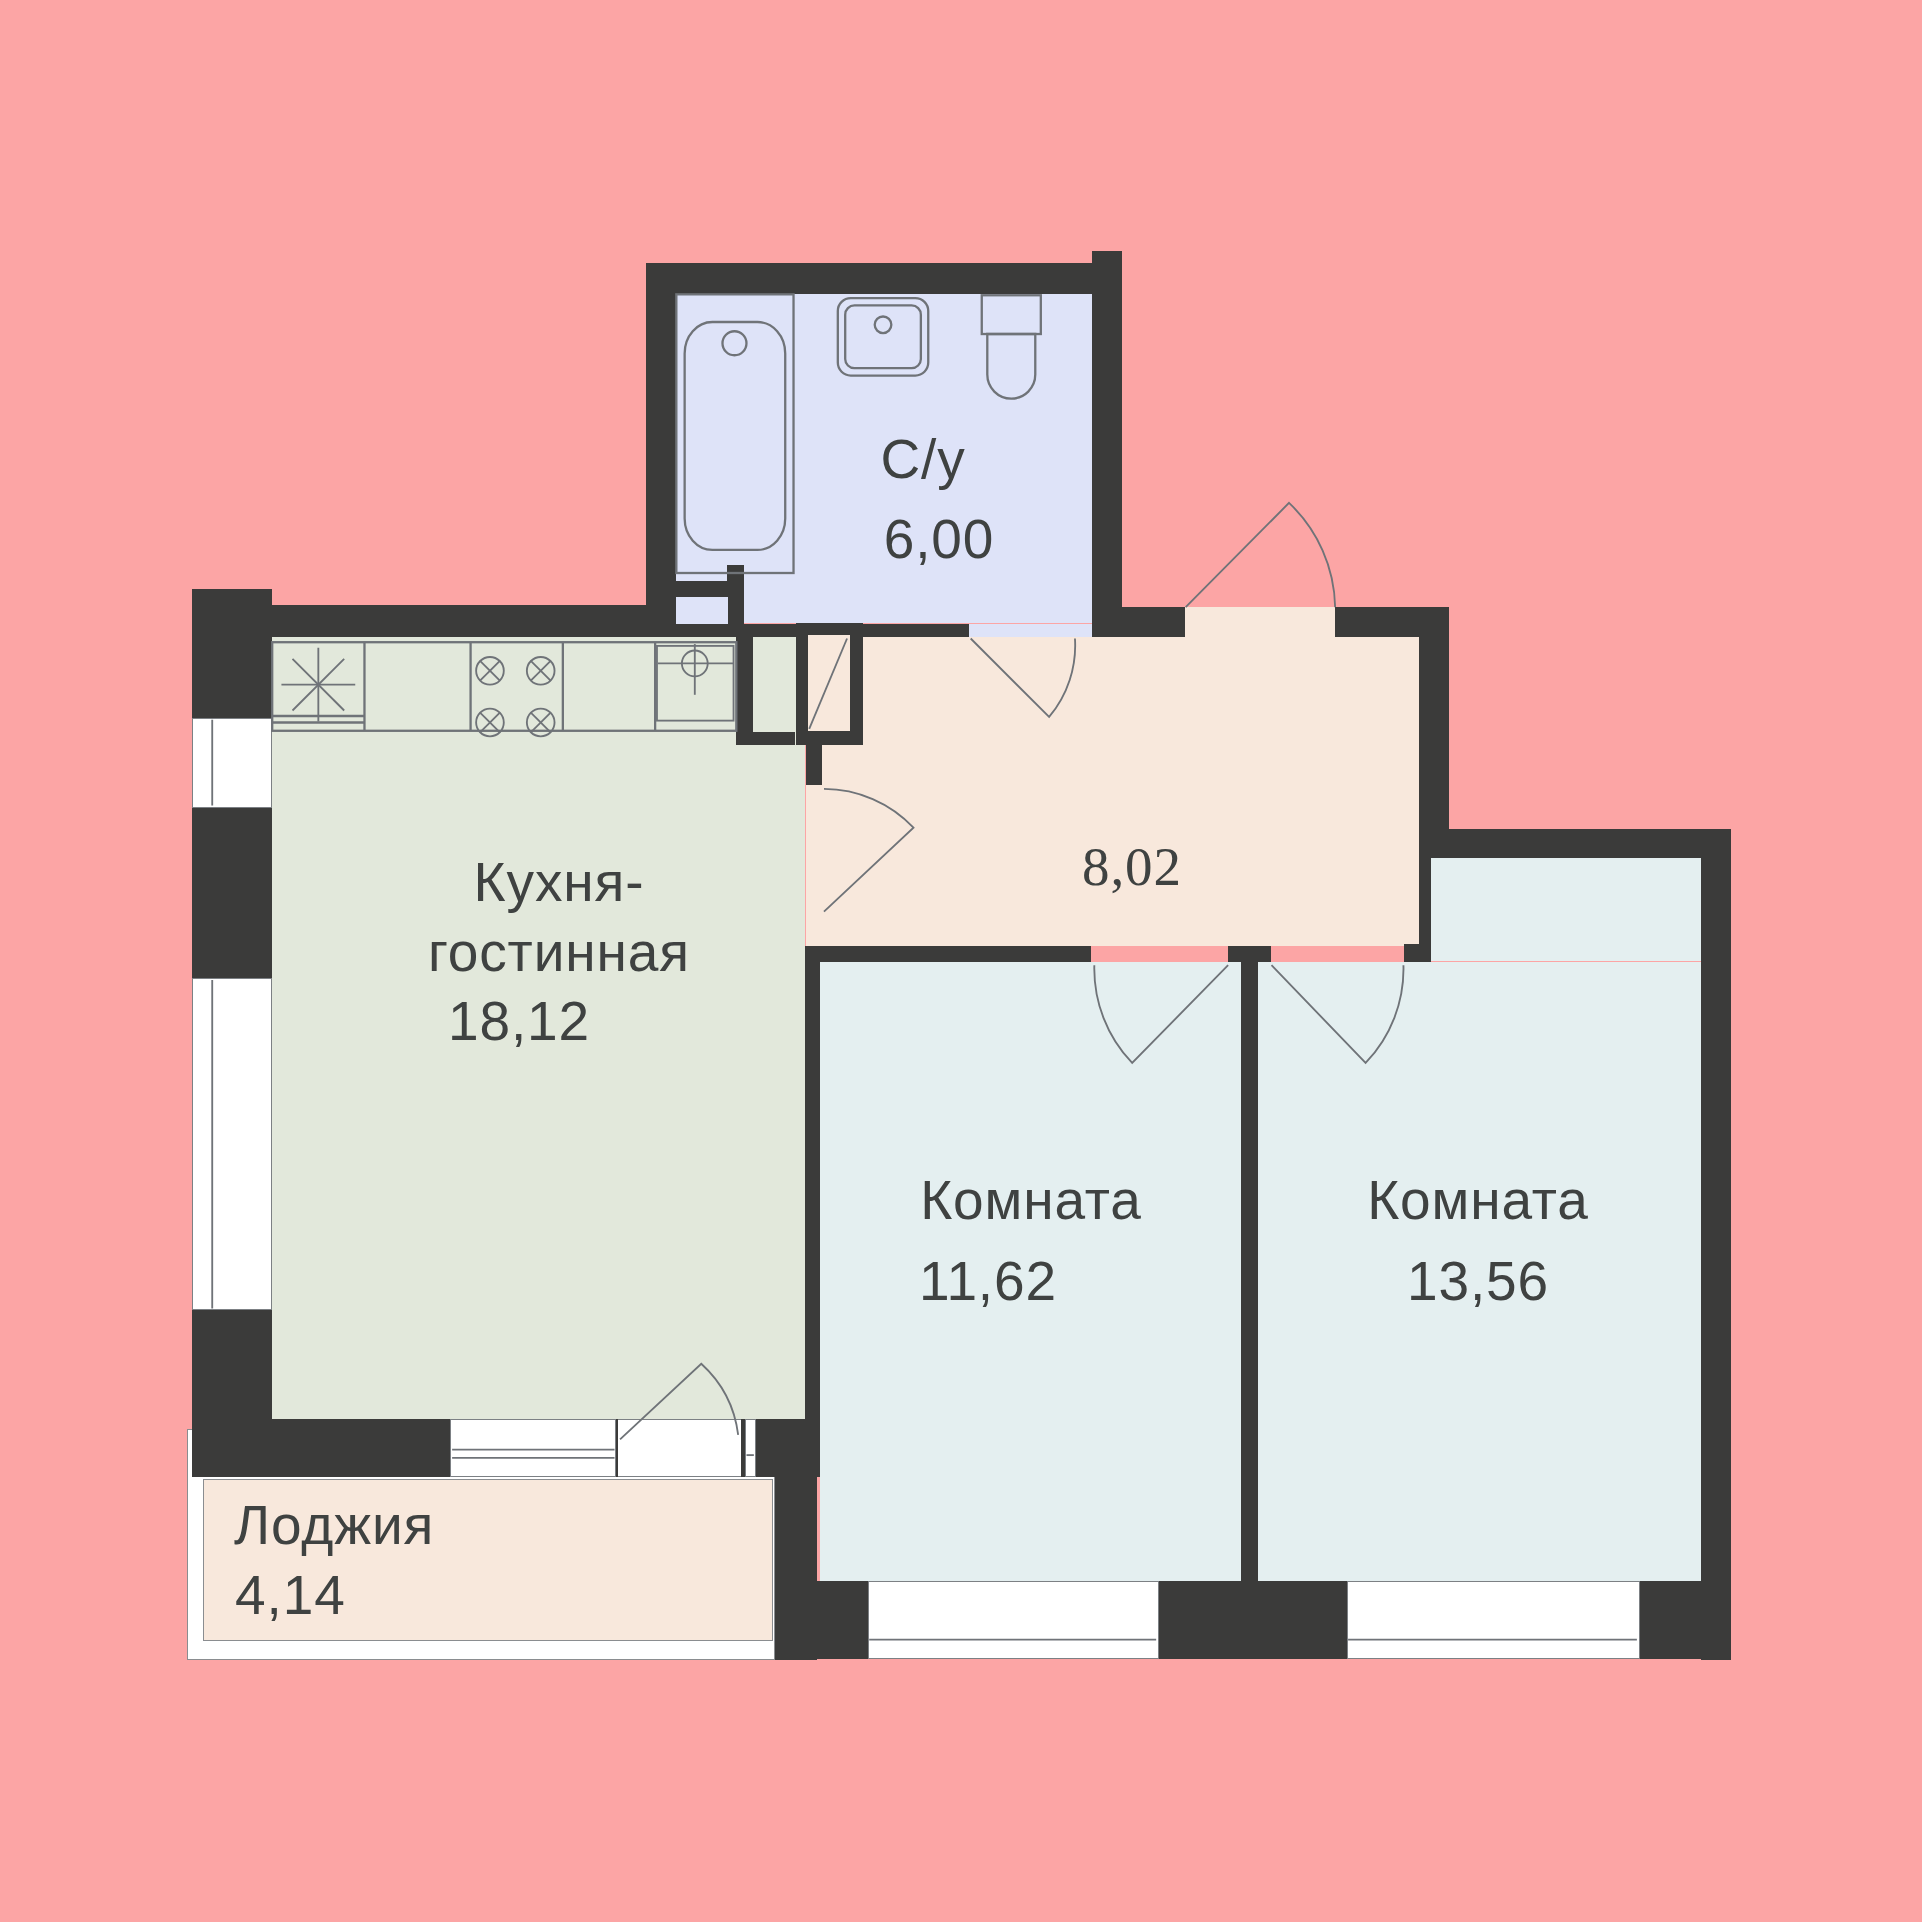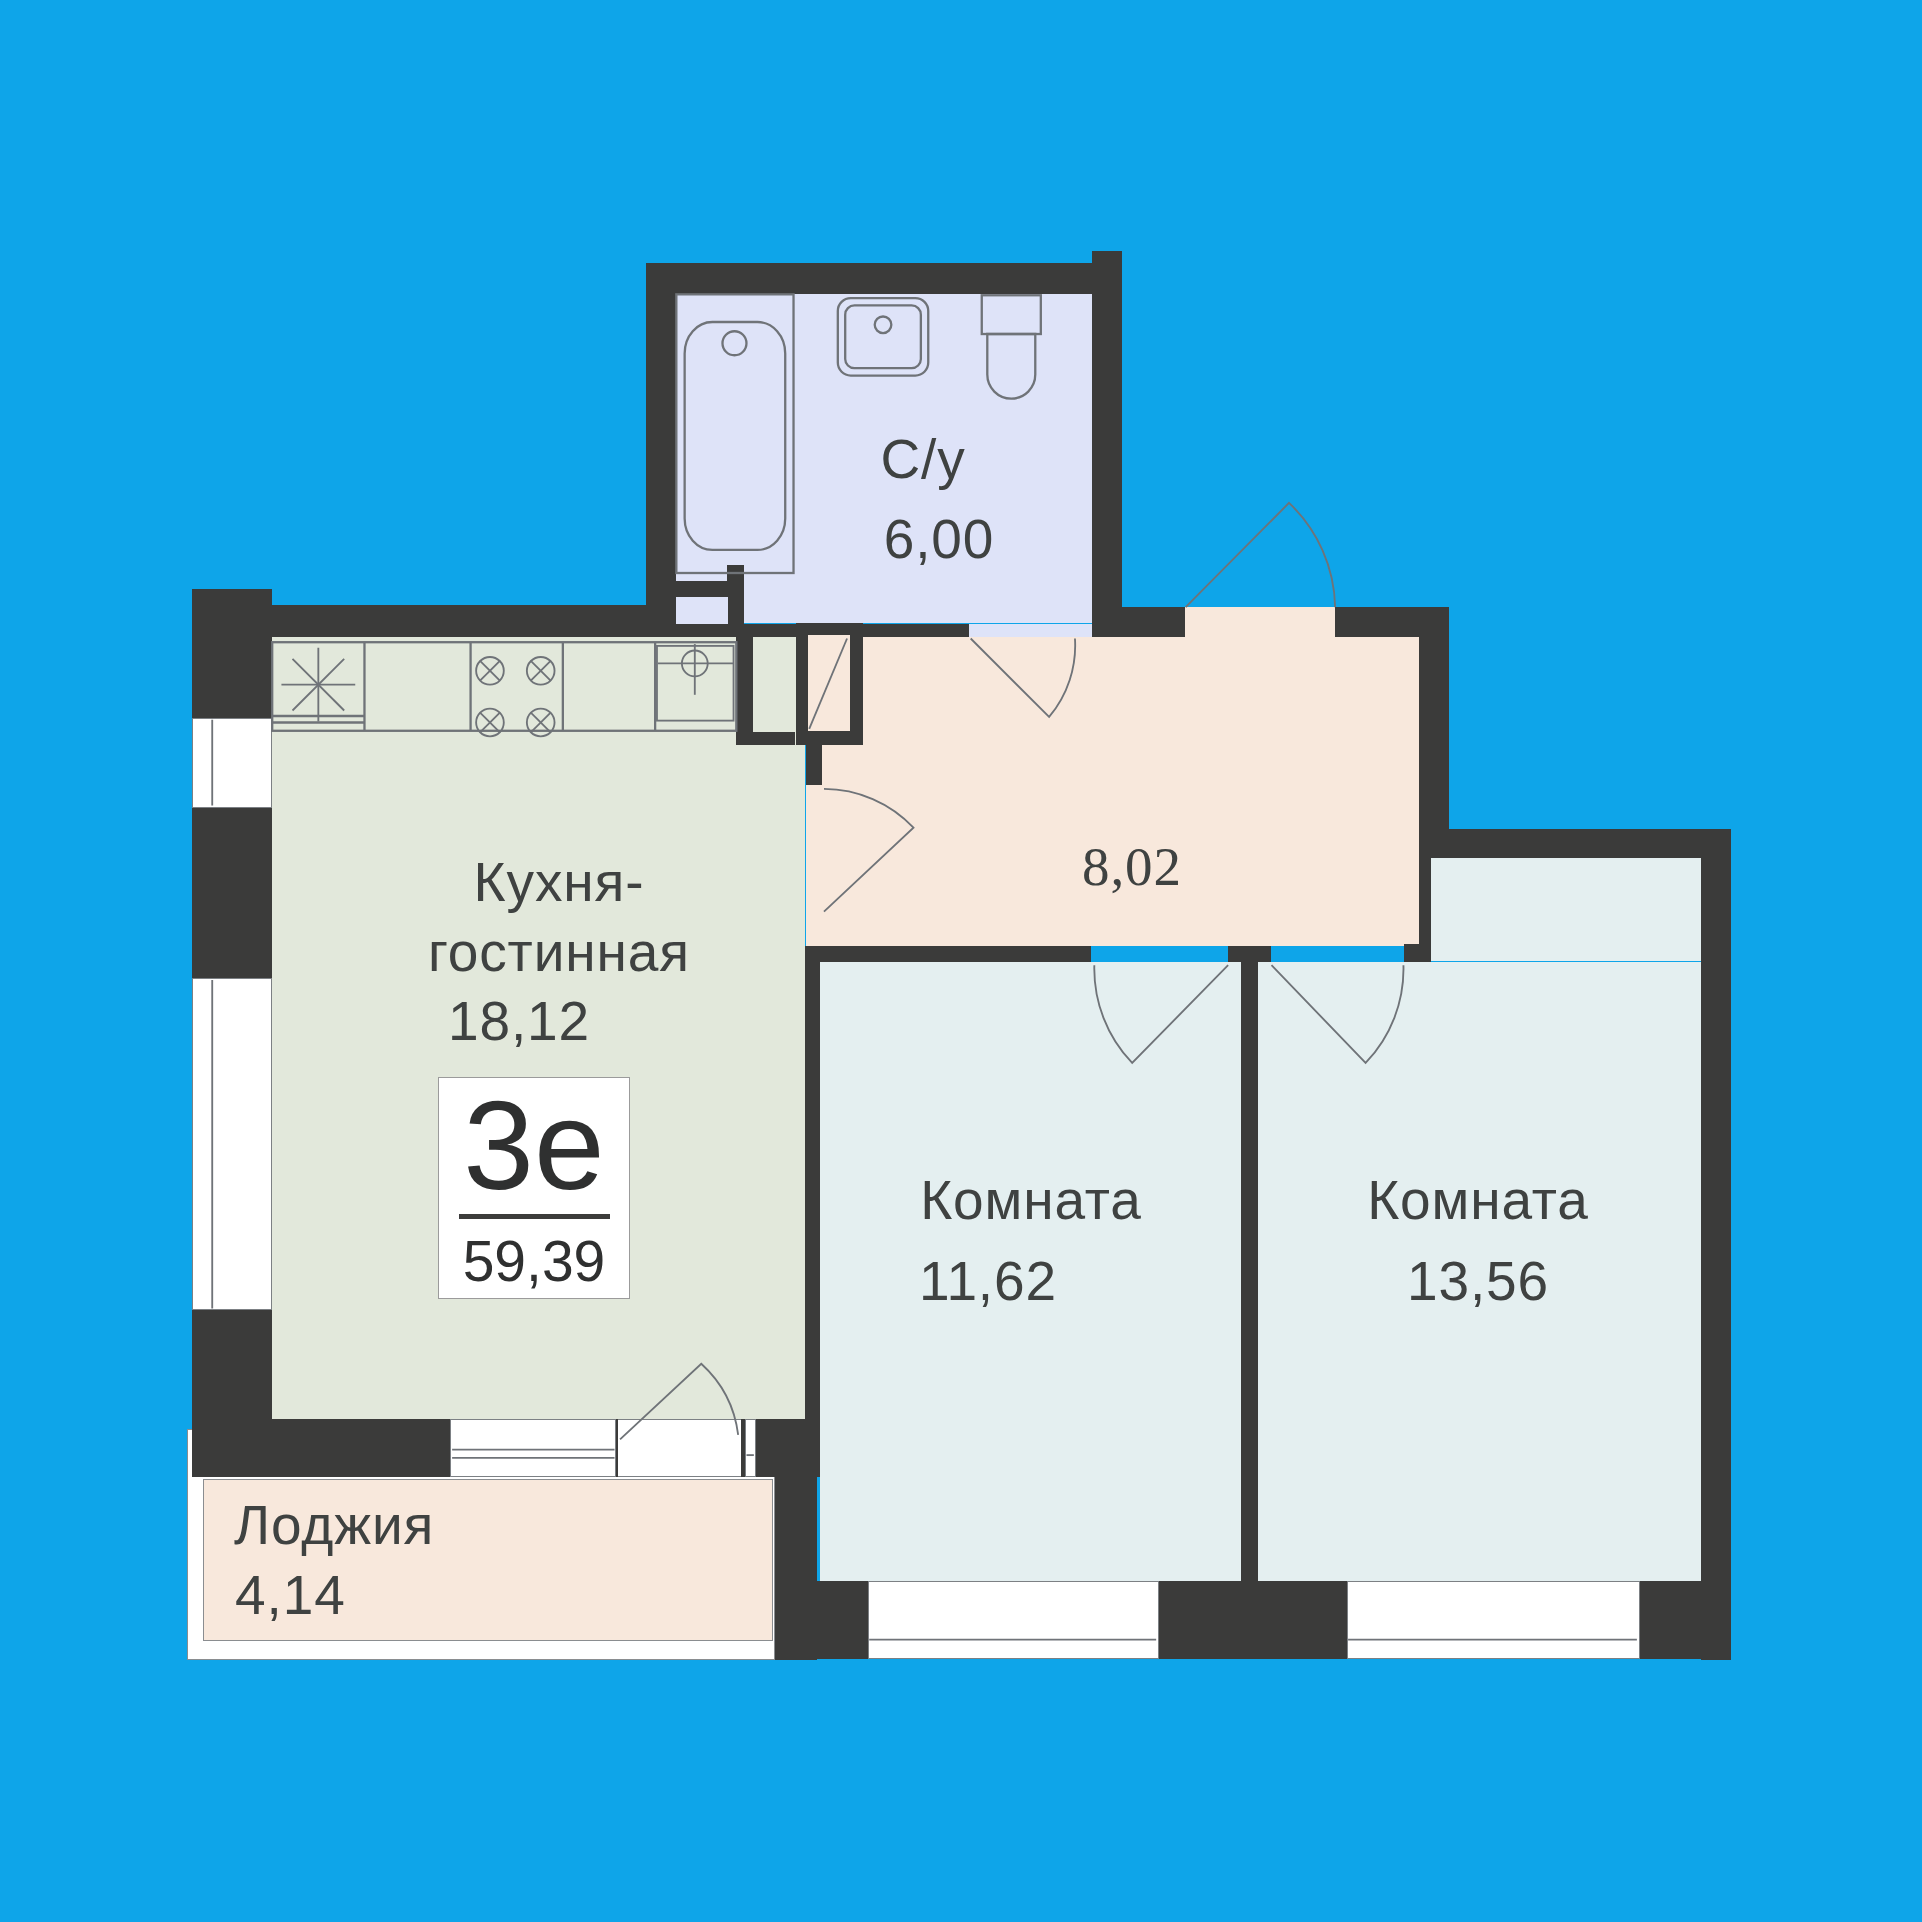--- a/index.html
+++ b/index.html
@@ -1,16 +1,16 @@
 <!DOCTYPE html>
 <html style="font-size:14.8px"><head>
 <meta charset="utf-8">
 <style>
   html,body{margin:0;padding:0;background:#ffffff;}
-  .canvas{position:relative;width:1922px;height:1922px;background:#0ea5e9;overflow:hidden;
+  .canvas{position:relative;width:1922px;height:1922px;background:#fca5a5;overflow:hidden;
           font-family:"Liberation Sans", sans-serif;}
   .floor{position:absolute;}
   .wall{position:absolute;background:#3b3b3a;}
   .win{position:absolute;background:#ffffff;border:1.8px solid #7c8084;box-sizing:border-box;}
   .gap{position:absolute;background:#ffffff;border-top:1.8px solid #7c8084;border-bottom:1.8px solid #7c8084;box-sizing:border-box;}
   .label{position:absolute;color:#3f4241;font-size:55px;letter-spacing:0.9px;white-space:nowrap;
          transform:translate(-50%,-50%);}
   .label.left-anchor{transform:translate(0,-50%);}
   .badge{position:absolute;left:438px;top:1077px;width:192px;height:222px;background:#ffffff;
          border:1.8px solid #9b9b9b;box-sizing:border-box;display:flex;flex-direction:column;
@@ -167,20 +167,15 @@
 
   <div class="label" style="left:1031px;top:1200px;">Комната</div>
   <div class="label" style="left:988px;top:1281px;">11,62</div>
 
   <div class="label" style="left:1478px;top:1200px;">Комната</div>
   <div class="label" style="left:1478px;top:1281px;">13,56</div>
 
   <div class="label left-anchor" style="left:234px;top:1525px;">Лоджия</div>
   <div class="label left-anchor" style="left:235px;top:1595px;">4,14</div>
 
-  <div class="badge">
-    <div class="type">3е</div>
-    <div class="rule"></div>
-    <div class="total">59,39</div>
-  </div>
 
 </div>
 
 
 </body></html>

